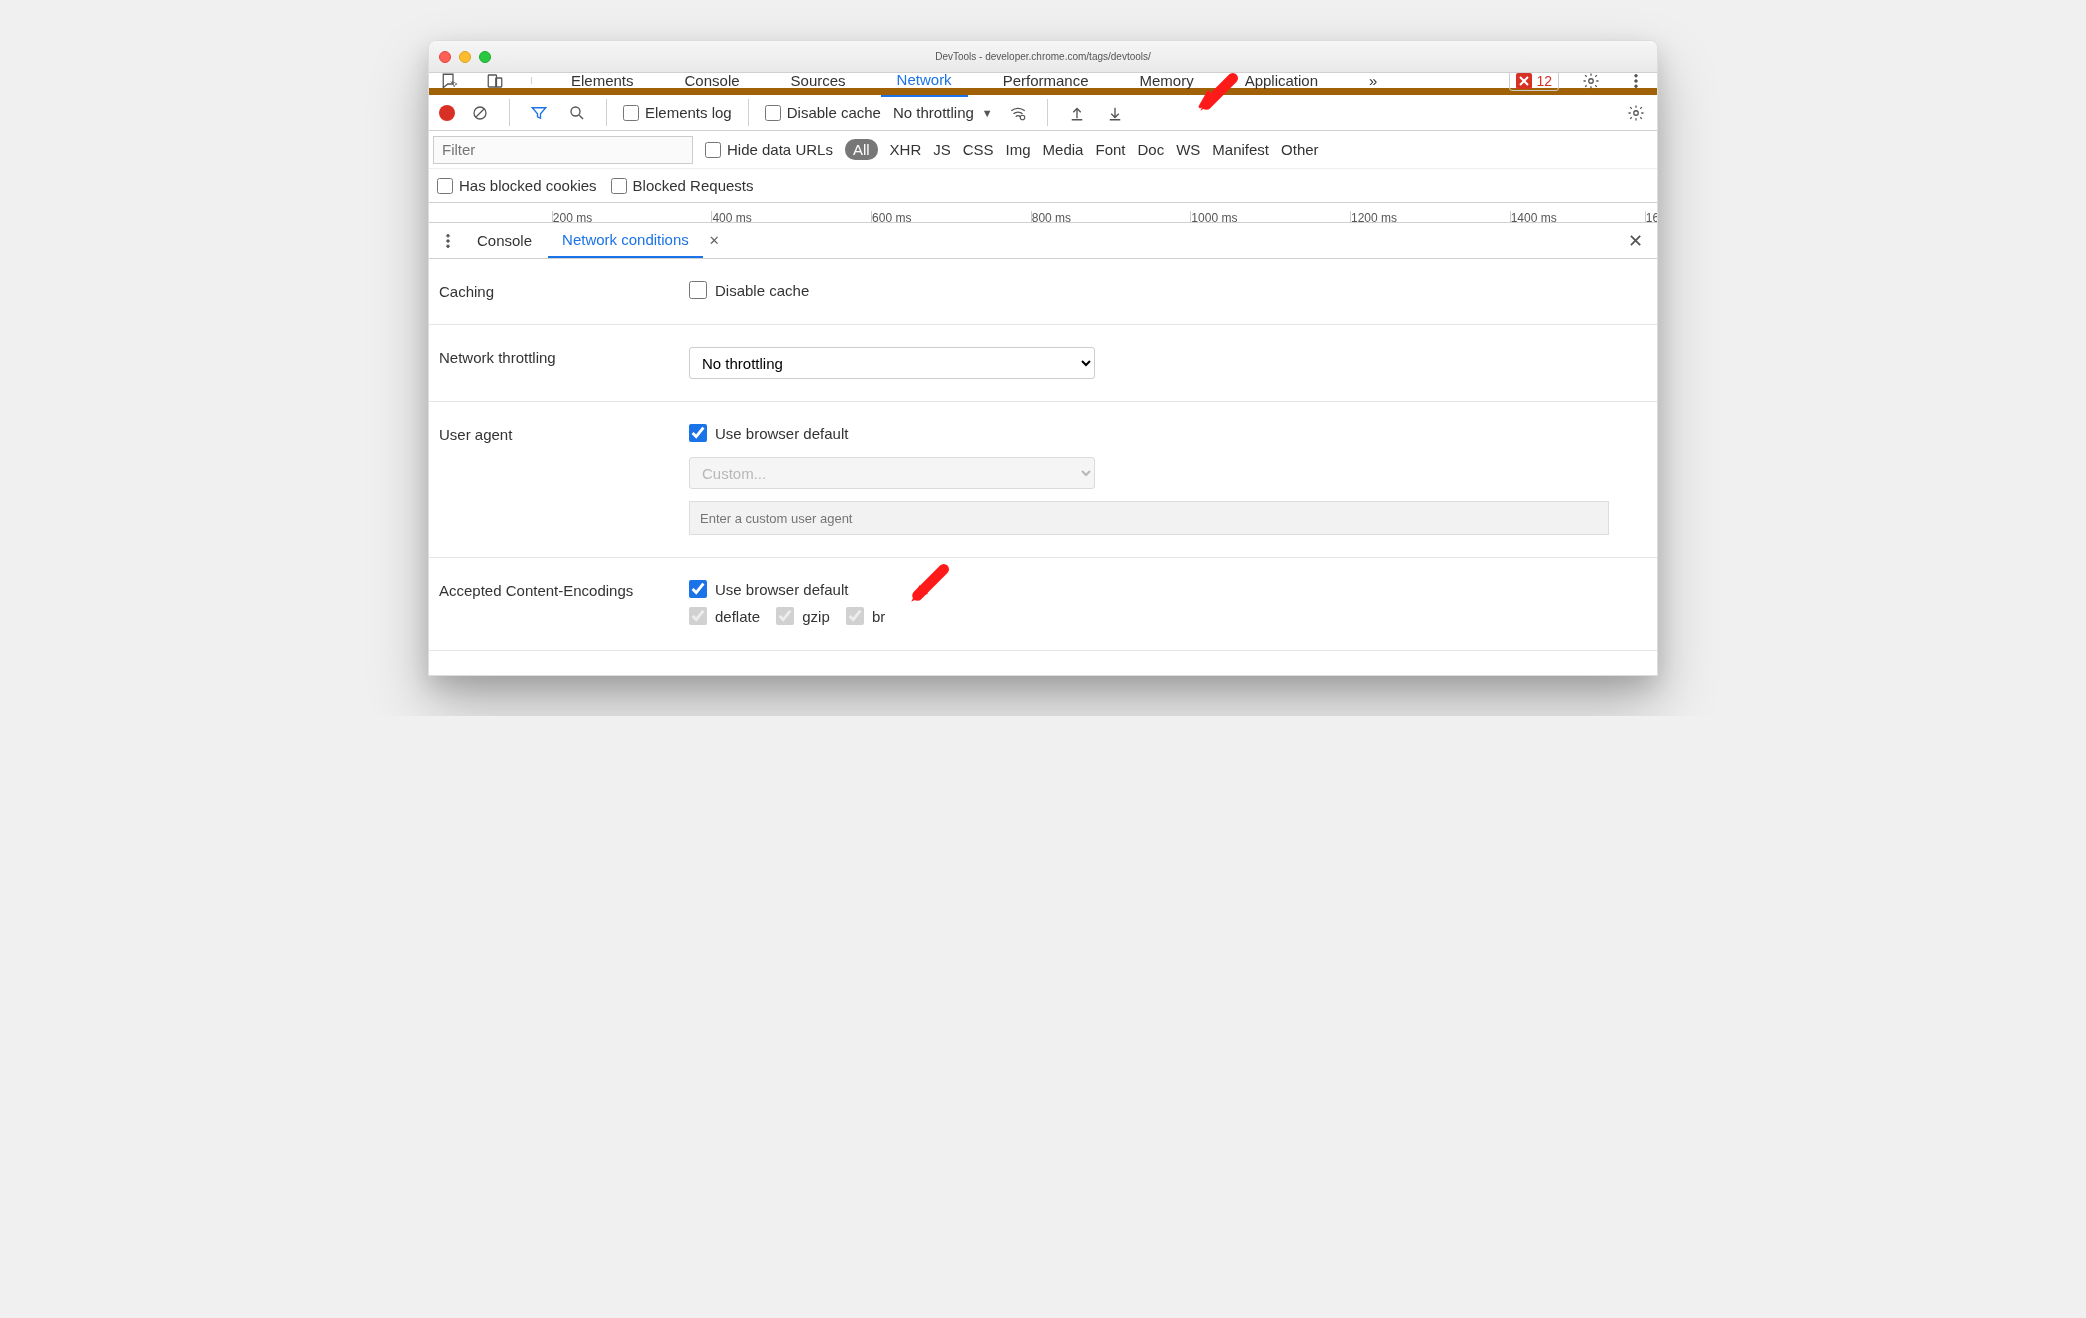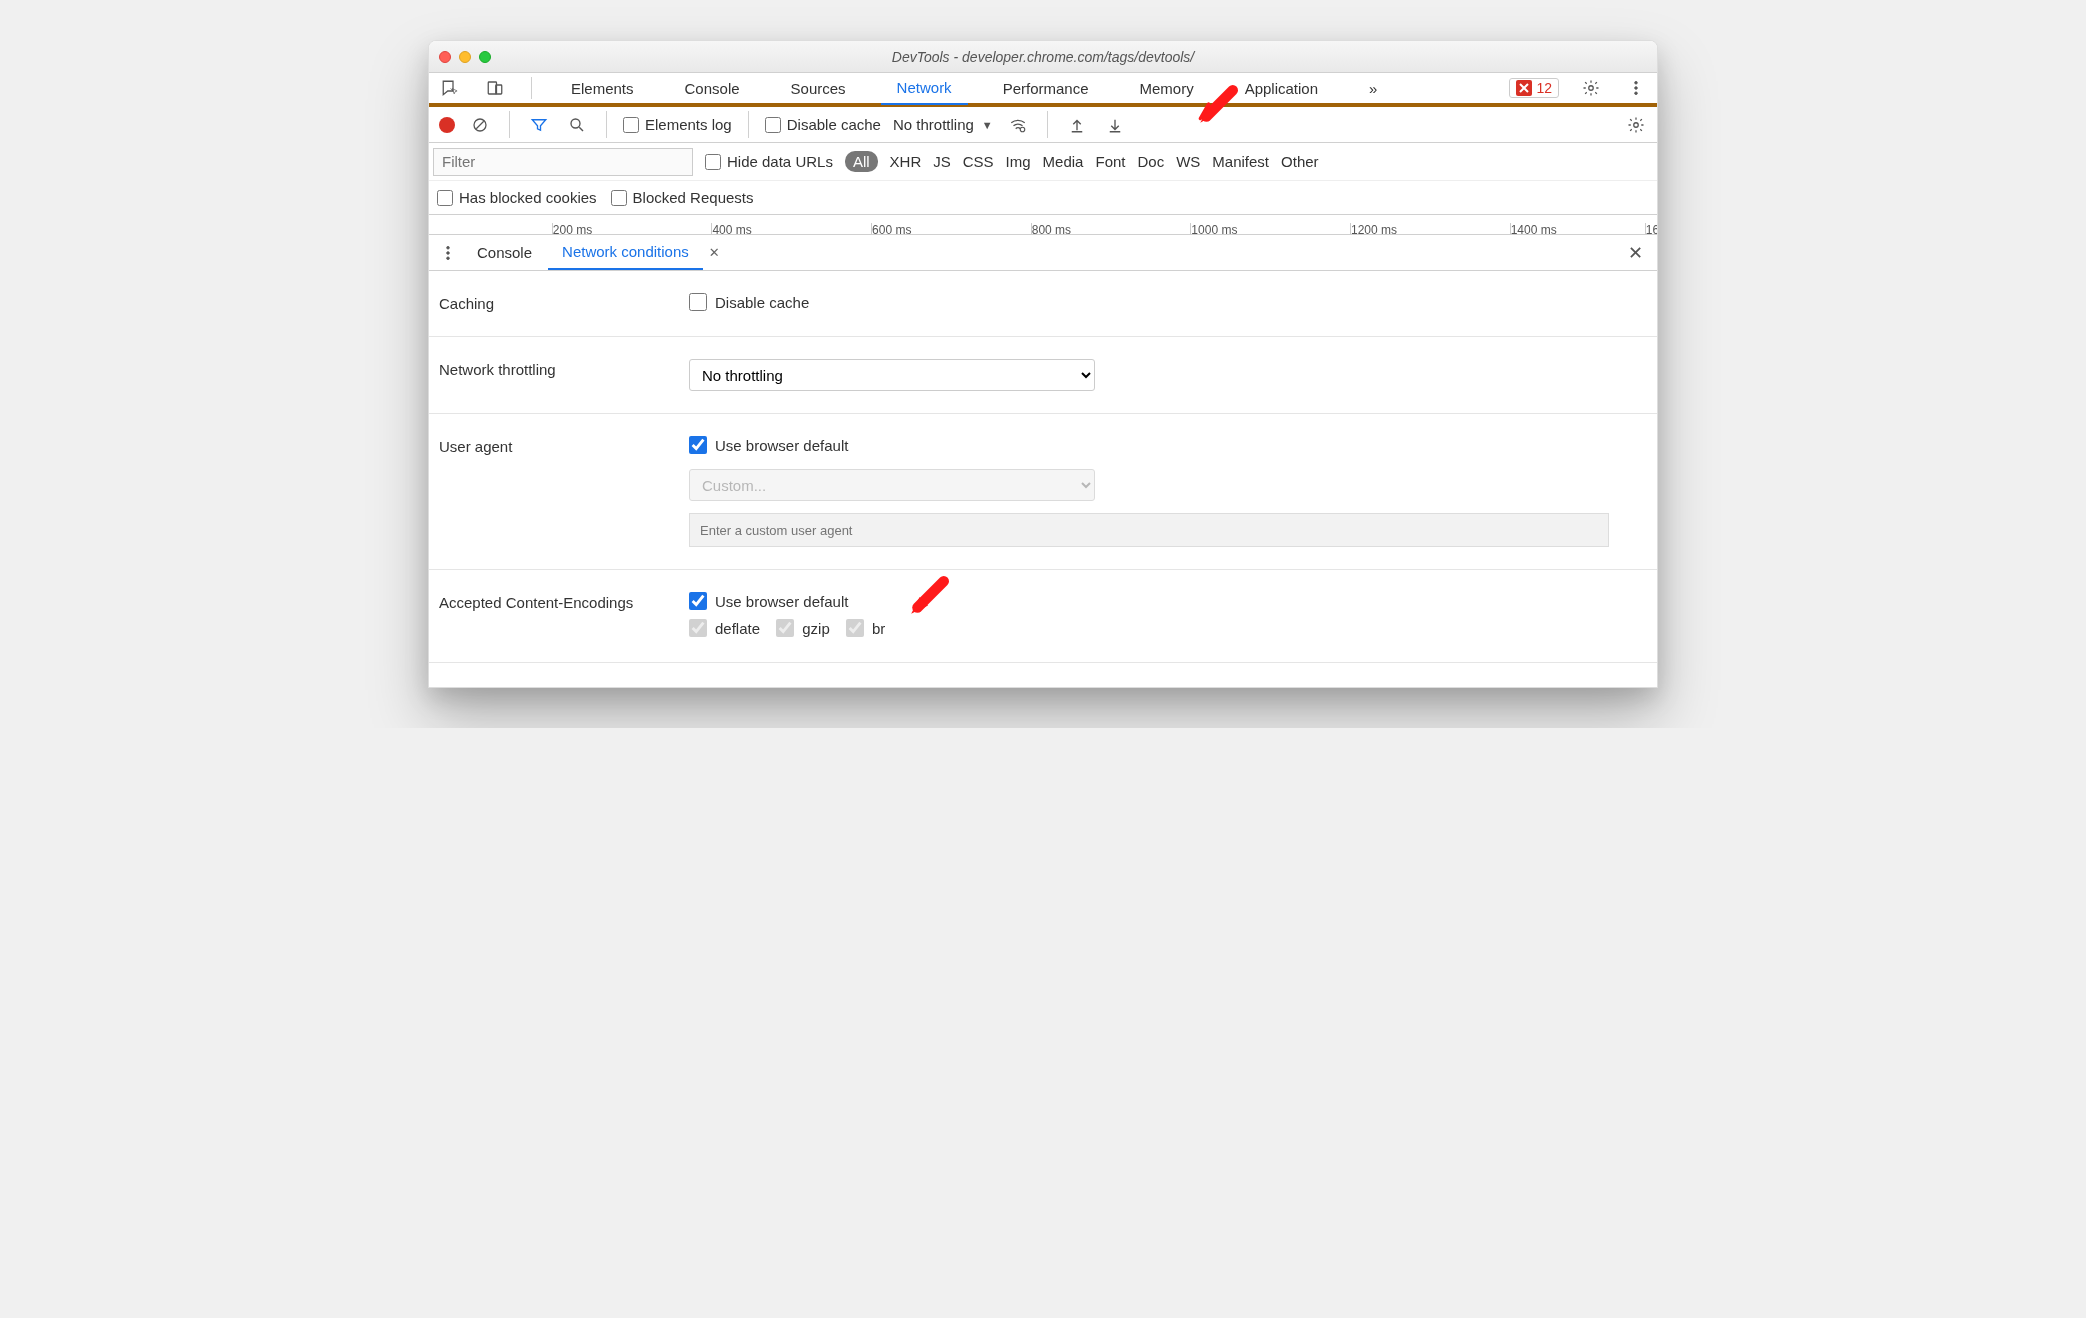--- a/index.html
+++ b/index.html
@@ -29,26 +29,26 @@
     padding: 0 10px;
     position: relative;
   }
   .traffic { display: flex; gap: 8px; }
   .traffic span { width: 12px; height: 12px; border-radius: 50%; display: block; }
   .traffic .red { background: #ff5f57; border: 0.5px solid #e0443e; }
   .traffic .yellow { background: #ffbd2e; border: 0.5px solid #dea123; }
   .traffic .green { background: #28c940; border: 0.5px solid #1aab29; }
   .titlebar .title {
     position: absolute; left: 0; right: 0; text-align: center;
-    font-size: 14px; color: #555; pointer-events: none; font-style: italic;
+    font-size: 10px; color: #555; pointer-events: none;
   }
   
   .maintabs {
-    display: flex; align-items: center; height: 34px;
-    border-bottom: 4px solid #a16207; padding: 0 8px; gap: 19px;
+    display: flex; align-items: center; height: 22px;
+    border-bottom: 7px solid #a16207; padding: 0 8px; gap: 19px;
     font-size: 15px; color: #333;
   }
   .icon-btn {
     width: 26px; height: 26px; display: inline-flex;
     align-items: center; justify-content: center;
     color: #555; border-radius: 3px;
   }
   .icon-btn svg { width: 18px; height: 18px; fill: currentColor; stroke: currentColor; }
   .maintabs .tab {
     padding: 7px 16px; cursor: pointer; color: #333;

